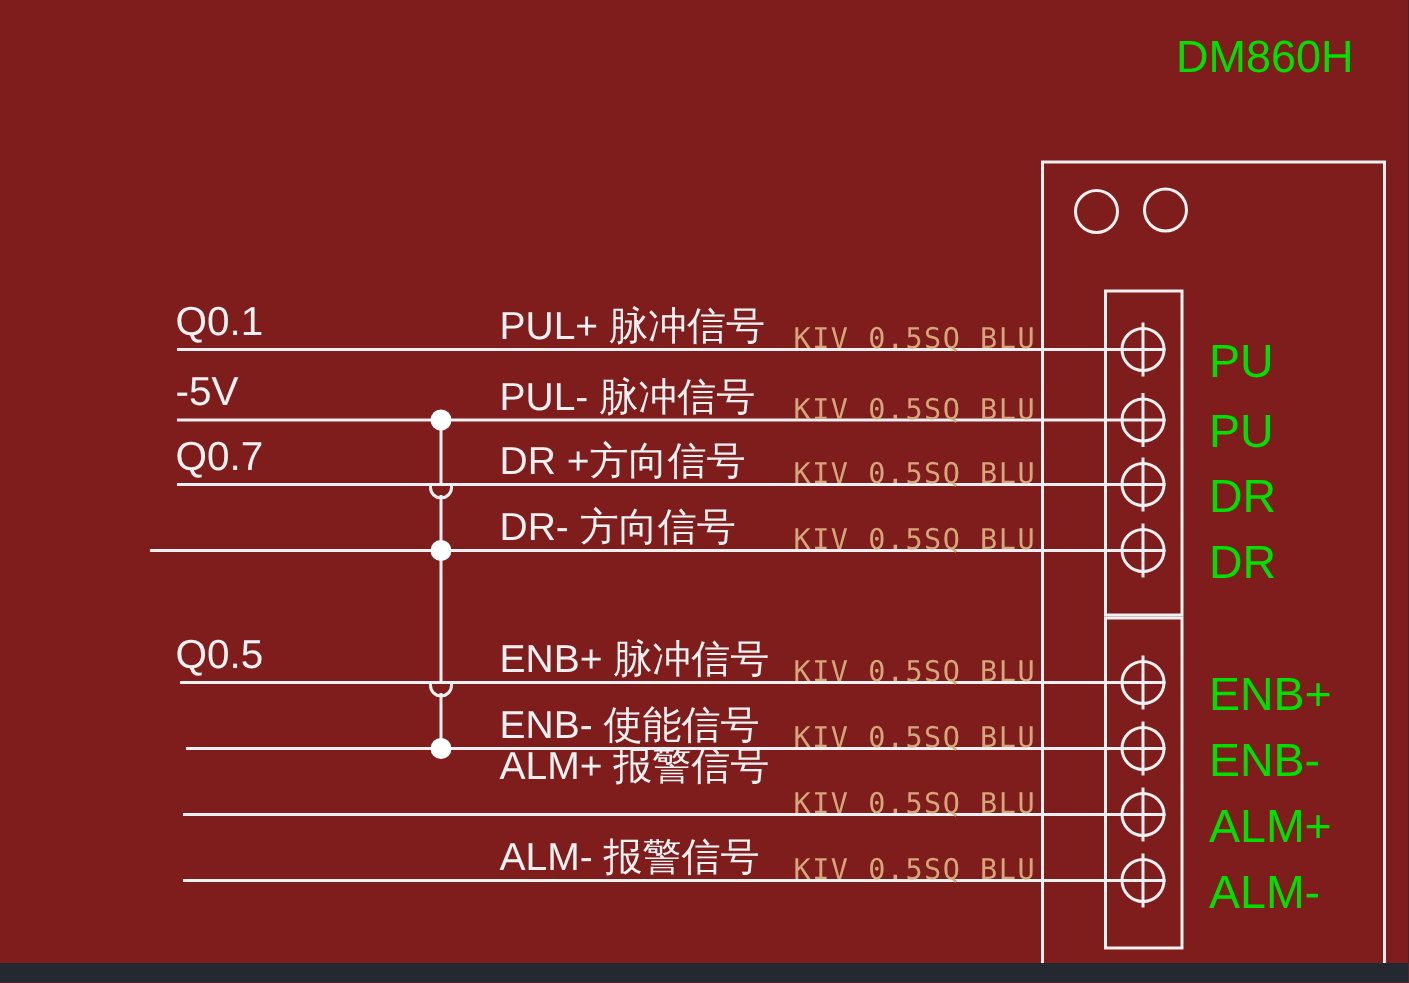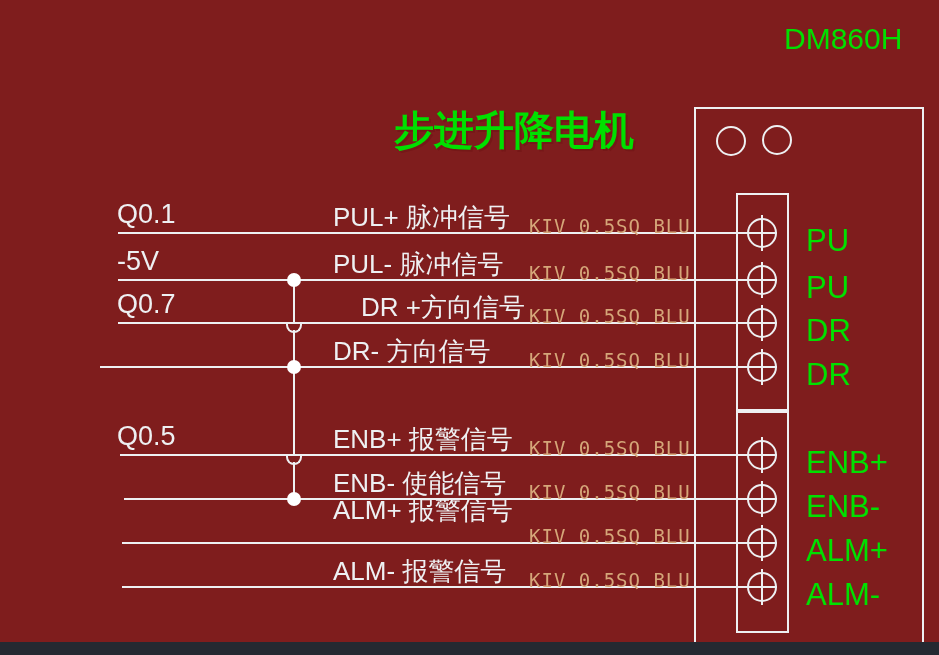--- a/index.html
+++ b/index.html
@@ -28,53 +28,52 @@
   .block-box{position:absolute;border:2px solid #eef0f2;box-sizing:border-box;background:transparent;}
   .mount-circle{position:absolute;width:30px;height:30px;border:2px solid #eef0f2;border-radius:50%;
     box-sizing:border-box;background:transparent;}
 </style>
 </head>
 <body>
 
 <div class="canvas">
 
   <div class="model-label">DM860H</div>
-  <div class="diagram-title">步进升降电机</div>
 
   <div id="rows-layer">
       <div class="wire" style="left: 118px; top: 232px; width: 659px;"></div>
       <div class="plc-label" style="left: 117px; top: 201px;">Q0.1</div>
       <div class="signal-label" style="left: 333px; top: 204px;">PUL+ 脉冲信号</div>
       <div class="spec-label" style="left: 529px; top: 217px;">KIV 0.5SQ BLU</div>
       <div class="term-circle" style="top: 218px;"></div>
       <div class="term-vcross" style="top: 215px;"></div>
       <div class="terminal-label" style="top: 225px;">PU</div>
       <div class="wire" style="left: 118px; top: 279px; width: 659px;"></div>
       <div class="plc-label" style="left: 117px; top: 248px;">-5V</div>
       <div class="signal-label" style="left: 333px; top: 251px;">PUL- 脉冲信号</div>
       <div class="spec-label" style="left: 529px; top: 264px;">KIV 0.5SQ BLU</div>
       <div class="term-circle" style="top: 265px;"></div>
       <div class="term-vcross" style="top: 262px;"></div>
       <div class="terminal-label" style="top: 272px;">PU</div>
       <div class="wire" style="left: 118px; top: 322px; width: 659px;"></div>
       <div class="plc-label" style="left: 117px; top: 291px;">Q0.7</div>
-      <div class="signal-label" style="left: 333px; top: 294px; margin-left: 28px;">DR +方向信号</div>
+      <div class="signal-label" style="left: 333px; top: 294px;">DR +方向信号</div>
       <div class="spec-label" style="left: 529px; top: 307px;">KIV 0.5SQ BLU</div>
       <div class="term-circle" style="top: 308px;"></div>
       <div class="term-vcross" style="top: 305px;"></div>
       <div class="terminal-label" style="top: 315px;">DR</div>
       <div class="wire" style="left: 100px; top: 366px; width: 677px;"></div>
       <div class="signal-label" style="left: 333px; top: 338px;">DR- 方向信号</div>
       <div class="spec-label" style="left: 529px; top: 351px;">KIV 0.5SQ BLU</div>
       <div class="term-circle" style="top: 352px;"></div>
       <div class="term-vcross" style="top: 349px;"></div>
       <div class="terminal-label" style="top: 359px;">DR</div>
       <div class="wire" style="left: 120px; top: 454px; width: 657px;"></div>
       <div class="plc-label" style="left: 117px; top: 423px;">Q0.5</div>
-      <div class="signal-label" style="left: 333px; top: 426px;">ENB+ 报警信号</div>
+      <div class="signal-label" style="left: 333px; top: 426px;">ENB+ 脉冲信号</div>
       <div class="spec-label" style="left: 529px; top: 439px;">KIV 0.5SQ BLU</div>
       <div class="term-circle" style="top: 440px;"></div>
       <div class="term-vcross" style="top: 437px;"></div>
       <div class="terminal-label" style="top: 447px;">ENB+</div>
       <div class="wire" style="left: 124px; top: 498px; width: 653px;"></div>
       <div class="signal-label" style="left: 333px; top: 470px;">ENB- 使能信号</div>
       <div class="spec-label" style="left: 529px; top: 483px;">KIV 0.5SQ BLU</div>
       <div class="term-circle" style="top: 484px;"></div>
       <div class="term-vcross" style="top: 481px;"></div>
       <div class="terminal-label" style="top: 491px;">ENB-</div>

